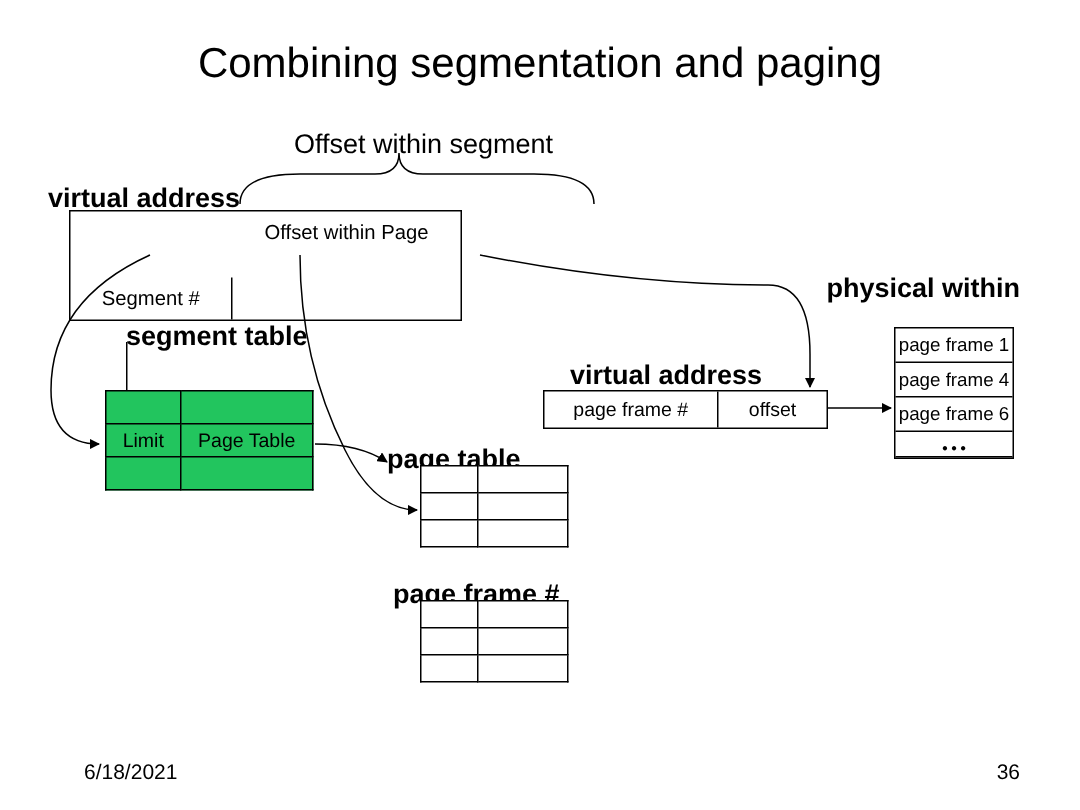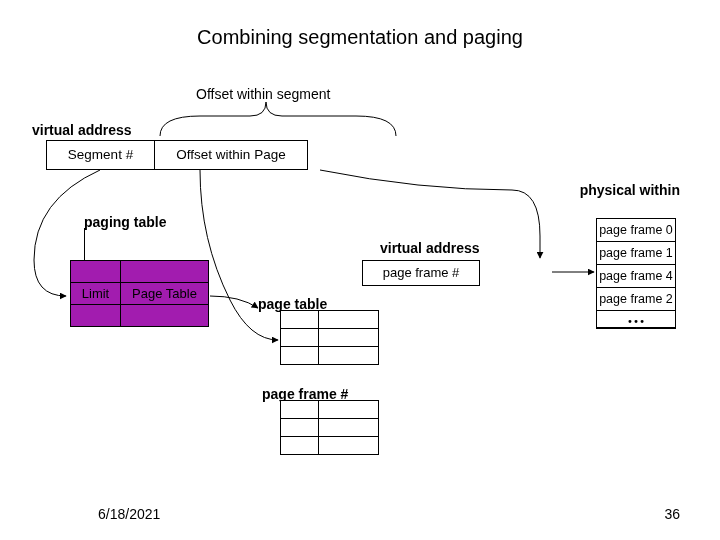--- a/index.html
+++ b/index.html
@@ -7,53 +7,53 @@
     width: 720px; height: 540px;
     background: #fff;
     font-family: Arial, Helvetica, sans-serif;
     position: relative;
     overflow: hidden;
   }
   .title {
     position: absolute;
     top: 26px; left: 0; right: 0;
     text-align: center;
-    font-size: 20px;
+    font-size: 28px;
     font-weight: normal;
   }
-  .lbl { position: absolute; font-size: 14px; }
+  .lbl { position: absolute; font-size: 18px; }
   .lbl.bold { font-weight: bold; }
 
   
   .va-strip {
     position: absolute;
     top: 140px; left: 46px;
     display: flex;
     border: 1px solid #000;
     background: #fff;
   }
   .va-cell {
     border-right: 1px solid #000;
     padding: 6px 0;
     text-align: center;
     font-size: 13.5px;
     height: 28px; line-height: 16px;
   }
   .va-cell:last-child { border-right: none; }
-  .va-seg   { width: 108px; }
+  .va-seg   { width: 108px; margin-top: 44px; }
   .va-page  { width: 90px; }
   .va-off   { width: 152px; }
 
   
   .segtbl {
     position: absolute;
     top: 260px; left: 70px;
     border: 1px solid #000; border-collapse: collapse;
     font-size: 13px; text-align: center;
-    background: #a21caf;
+    background: #22c55e;
   }
   .segtbl td {
     border: 1px solid #000;
     height: 22px;
     padding: 0 6px;
   }
   .seg-c1 { width: 50px; }
   .seg-c2 { width: 88px; }
 
   
@@ -117,38 +117,37 @@
   svg.overlay {
     position: absolute; top: 0; left: 0;
     width: 720px; height: 540px;
     pointer-events: none;
   }
 
   .footer-date {
     position: absolute;
     left: 56px; bottom: 18px;
     font-size: 14px;
-    margin-left: 42px;
   }
   .footer-num {
     position: absolute;
     right: 40px; bottom: 18px;
     font-size: 14px;
   }
   .seg-vline { position:absolute; left:84px; top:228px; width:0; height:33px; border-left:1px solid #000; }
 </style>
 </head>
 <body>
 
 <h1 class="title">Combining segmentation and paging</h1>
 
 <div class="lbl" style="top:86px; left:196px;">Offset within segment</div>
 <div class="lbl bold" style="top:122px; left:32px;">virtual address</div>
 <div class="lbl bold" style="top:182px; right:40px;">physical within</div>
-<div class="lbl bold" style="top:214px; left:84px;">paging table</div>
+<div class="lbl bold" style="top:214px; left:84px;">segment table</div>
 <div class="lbl bold" style="top:240px; left:380px;">virtual address</div>
 <div class="lbl bold" style="top:296px; left:258px;">page table</div>
 <div class="lbl bold" style="top:386px; left:262px;">page frame #</div>
 
 <div class="va-strip">
   <div class="va-cell va-seg">Segment #</div>
   <div class="va-cell va-off">Offset within Page</div>
 </div>
 
 <div class="seg-vline"></div>
@@ -164,20 +163,21 @@
   </tr>
   <tr>
         <td class="seg-c1"></td>
         <td class="seg-c2"></td>
       </tr>
 </tbody>
   </table>
 
 <div class="pa-strip">
   <div class="pa-cell pa-pf">page frame #</div>
+  <div class="pa-cell pa-of">offset</div>
 </div>
 
 <table class="pgtbl top">
   <tbody>
       <tr>
         <td></td>
         <td class="wide"></td>
       </tr>
   <tr>
         <td></td>
@@ -200,24 +200,23 @@
         <td class="wide"></td>
       </tr>
   <tr>
         <td></td>
         <td class="wide"></td>
       </tr>
 </tbody>
   </table>
 
 <div class="pmem">
-  <div class="frame">page frame 0</div>
   <div class="frame">page frame 1</div>
   <div class="frame">page frame 4</div>
-  <div class="frame">page frame 2</div>
+  <div class="frame">page frame 6</div>
   <div class="dots">…</div>
 </div>
 
 <div class="footer-date">6/18/2021</div>
 <div class="footer-num">36</div>
 
 <svg class="overlay">
   <defs>
     <marker id="arr" viewBox="0 0 10 10" refX="9" refY="5" markerWidth="7" markerHeight="7" orient="auto-start-reverse">
       <path d="M0,0 L10,5 L0,10 z" fill="#000"></path>

